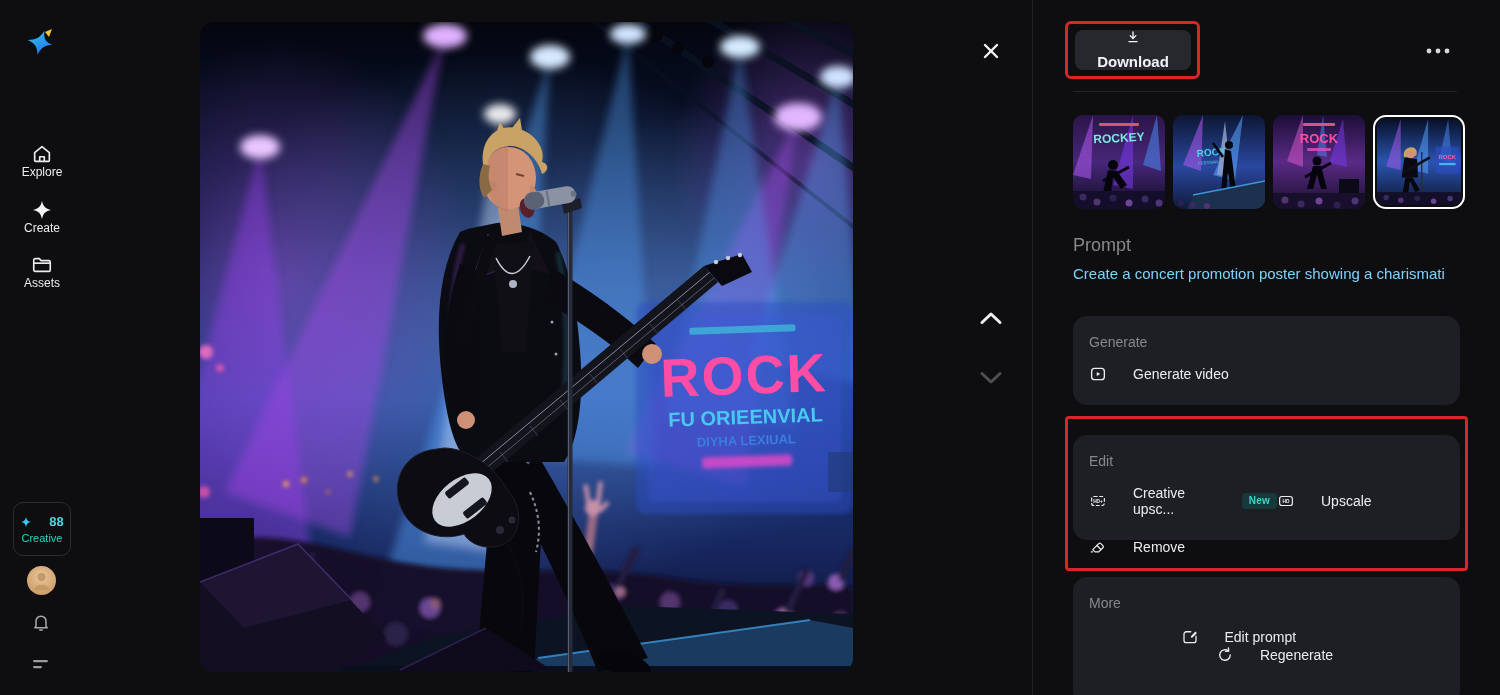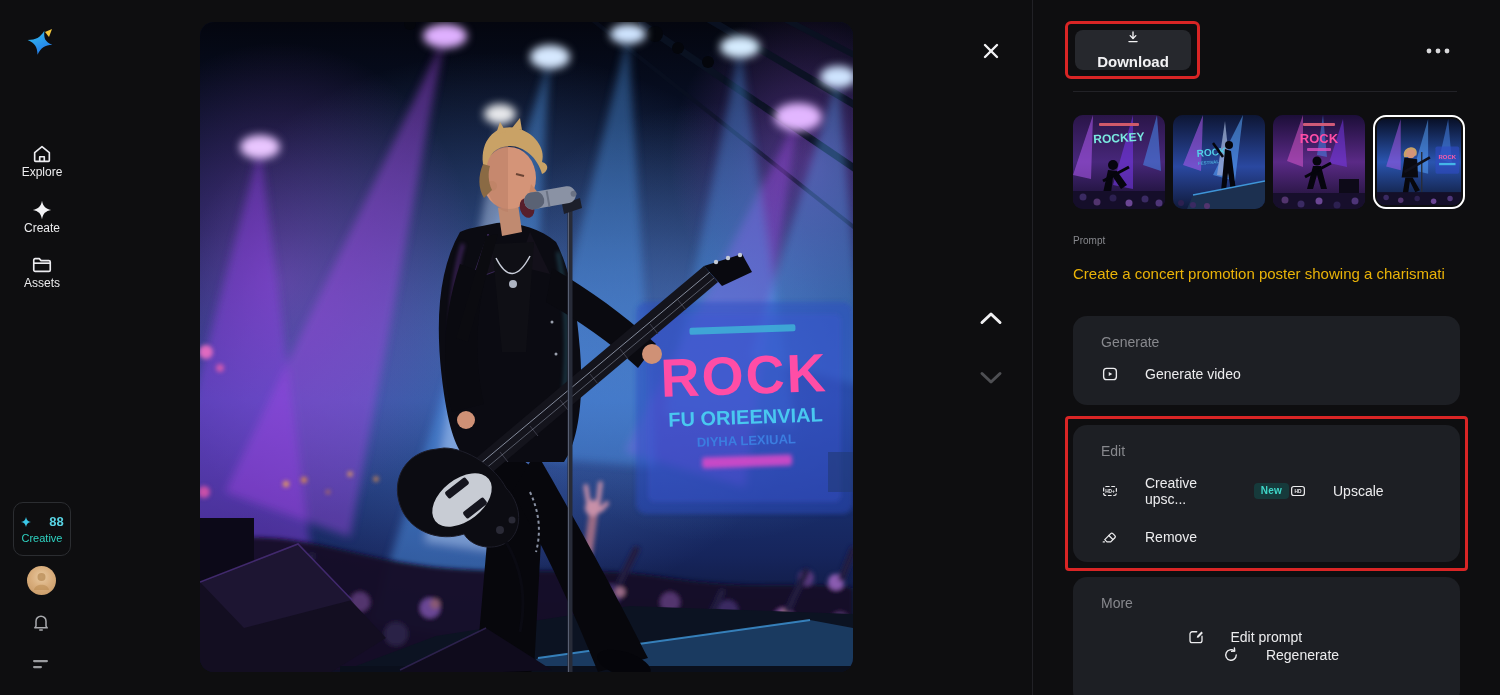--- a/index.html
+++ b/index.html
@@ -22,24 +22,24 @@
   
   .annot{position:absolute;border:3px solid #d92525;border-radius:6px;pointer-events:none;}
   .download-btn{position:absolute;left:1075px;top:30px;width:116px;height:40px;border-radius:8px;background:#26282d;
        display:flex;align-items:center;justify-content:center;gap:8px;font-size:15px;font-weight:700;color:#f2f2f4;cursor:pointer;flex-direction:column;}
   .hdivider{position:absolute;left:1073px;top:91px;width:384px;height:1px;background:#222227;}
   .thumbs{position:absolute;left:1073px;top:115px;display:flex;gap:8px;}
   .thumb{width:92px;height:94px;border-radius:10px;overflow:hidden;cursor:pointer;flex:none;box-sizing:border-box;background:#15102a;}
   .thumb.selected{border:2px solid #ffffff;border-radius:13px;padding:2px;background:#0e0e10;}
   .thumb.selected svg{border-radius:8px;display:block;}
   .thumb svg{display:block;}
-  .sec-label{position:absolute;font-size:10px;color:#87888d;}
-  .prompt-text{position:absolute;left:1073px;top:265px;width:394px;font-size:15px;color:#eab308;
+  .sec-label{position:absolute;font-size:18px;color:#87888d;}
+  .prompt-text{position:absolute;left:1073px;top:265px;width:394px;font-size:15px;color:#7dd3fc;
        white-space:nowrap;overflow:hidden;}
-  .card{position:absolute;left:1073px;width:387px;background:#1d1f24;border-radius:14px;box-sizing:border-box;padding:18px 0 0 28px;}
+  .card{position:absolute;left:1073px;width:387px;background:#1d1f24;border-radius:14px;box-sizing:border-box;padding:18px 0 0 16px;}
   .card-title{font-size:14px;color:#87888d;}
   .card-row{display:flex;align-items:center;margin-top:0;}
   .item{display:flex;align-items:center;gap:26px;font-size:14px;font-weight:500;color:#ececee;cursor:pointer;}
   .col1{width:188px;flex:none;}
   .new-badge{margin-left:8px;font-size:10px;font-weight:700;color:#3fd6c8;background:#163a3b;
        border-radius:4px;padding:2px 7px 3px;letter-spacing:.2px;}
   .ic{display:inline-flex;align-items:center;justify-content:center;flex:none;}
 </style>
 </head>
 <body>
@@ -531,21 +531,21 @@
           <svg width="18" height="18" viewBox="0 0 24 24" fill="none" stroke="#ececee" stroke-width="1.8" stroke-linejoin="round">
             <rect x="3.5" y="4.5" width="17" height="15" rx="4"></rect>
             <path d="M10.3 9.2 L15 12 L10.3 14.8 Z" fill="#ececee" stroke="none"></path>
           </svg>
         </span>
         <span>Generate video</span>
       </div>
     </div>
   </div>
 
-  <div class="card" style="top:425px;height:137px;">
+  <div class="card" style="top:435px;height:105px;">
     <div class="card-title">Edit</div>
     <div class="card-row" style="margin-top:16px;">
       <div class="col1">
         <div class="item">
           <span class="ic">
             <svg width="18" height="18" viewBox="0 0 24 24">
               <rect x="3.5" y="6" width="17" height="12" rx="3" fill="none" stroke="#ececee" stroke-width="1.6" stroke-dasharray="5 2.2"></rect>
               <text x="12" y="14.8" text-anchor="middle" font-size="6.4" font-weight="700" fill="#ececee" font-family="Liberation Sans, sans-serif">HD+</text>
             </svg>
           </span>

